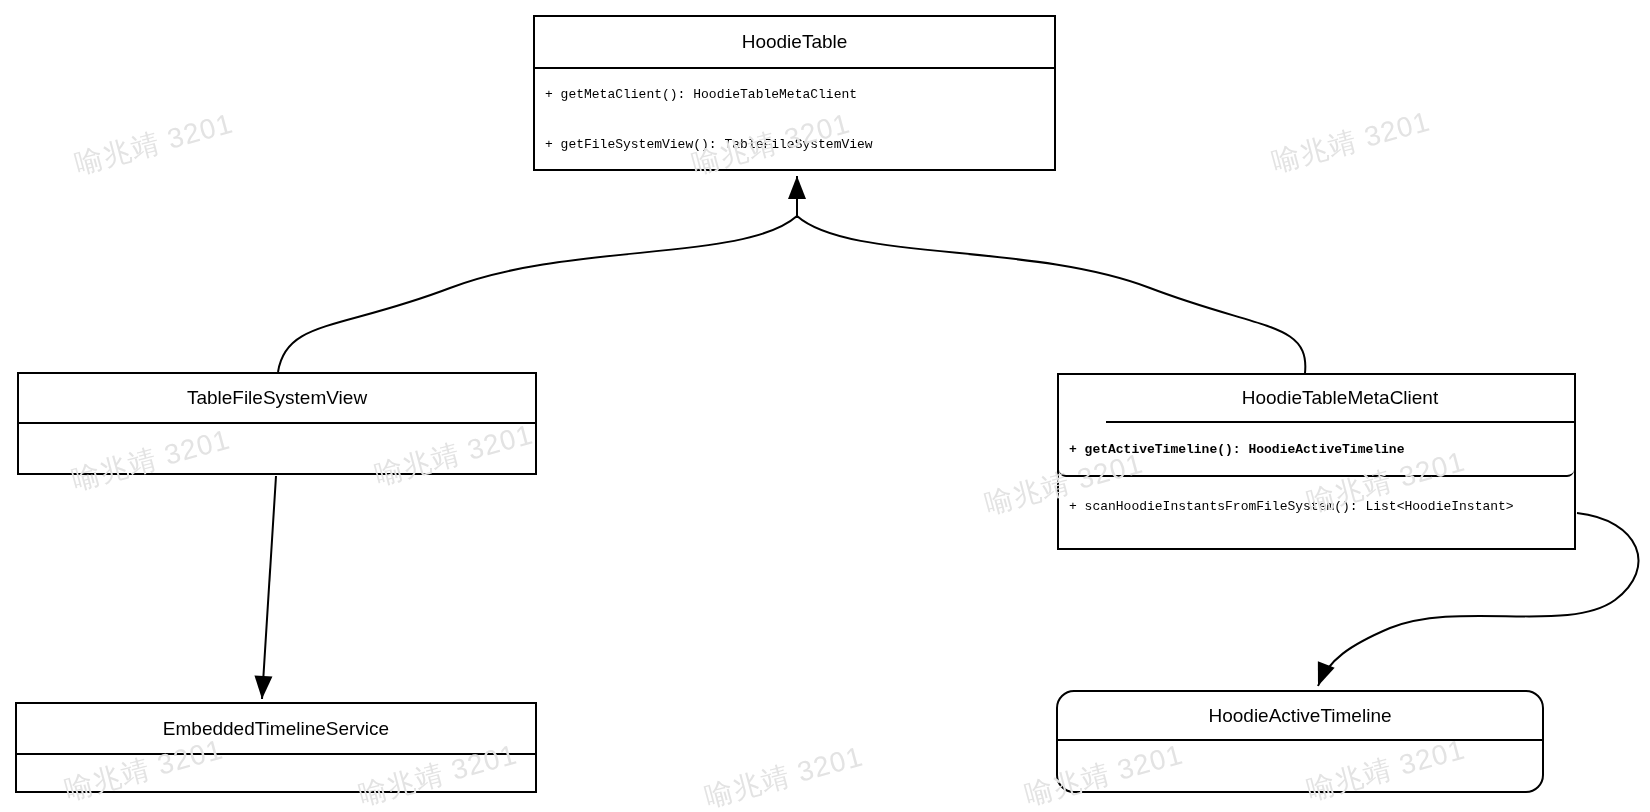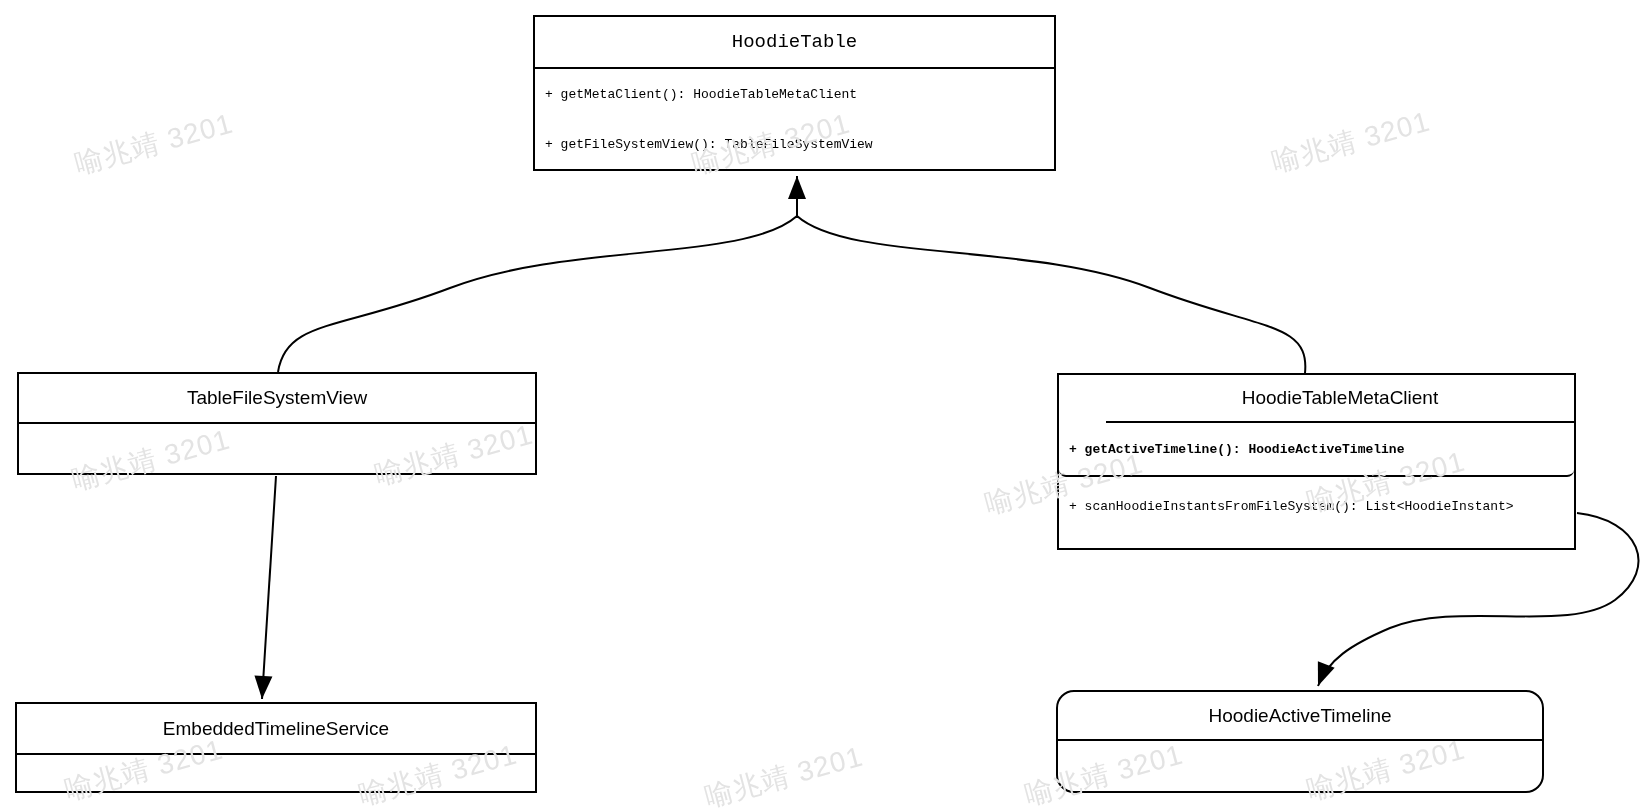--- a/index.html
+++ b/index.html
@@ -72,21 +72,21 @@
     <path d="M 797 216 C 745 262, 570 242, 450 288 C 340 330, 286 320, 278 372" stroke="#000" stroke-width="2" fill="none"></path>
 
     <path d="M 797 216 C 849 262, 1030 242, 1150 288 C 1260 330, 1310 322, 1305 373" stroke="#000" stroke-width="2" fill="none"></path>
 
     <path d="M 276 476 L 262 699" stroke="#000" stroke-width="2" fill="none" marker-end="url(#arrowhead)"></path>
 
     <path d="M 1577 513 C 1640 520, 1658 568, 1615 600 C 1568 634, 1460 600, 1390 628 C 1350 645, 1328 660, 1318 686" stroke="#000" stroke-width="2" fill="none" marker-end="url(#arrowhead)"></path>
   </svg>
 
   <div class="uml-class" style="left:533px;top:15px;width:523px;height:156px;">
-    <div class="uml-title" style="height:50px;font-family:Liberation Mono, monospace;">HoodieTable</div>
+    <div class="uml-title" style="height:50px;">HoodieTable</div>
     <div class="uml-method" style="height:50px;">+ getMetaClient(): HoodieTableMetaClient</div>
     <div class="uml-method" style="height:50px;text-align:right;">+ getFileSystemView(): TableFileSystemView</div>
   </div>
 
   <div class="uml-class" style="left:17px;top:372px;width:520px;height:103px;">
     <div class="uml-title" style="height:48px;">TableFileSystemView</div>
     <div class="uml-empty"></div>
   </div>
 
   <div class="uml-class" style="left:1057px;top:373px;width:519px;height:177px;">

